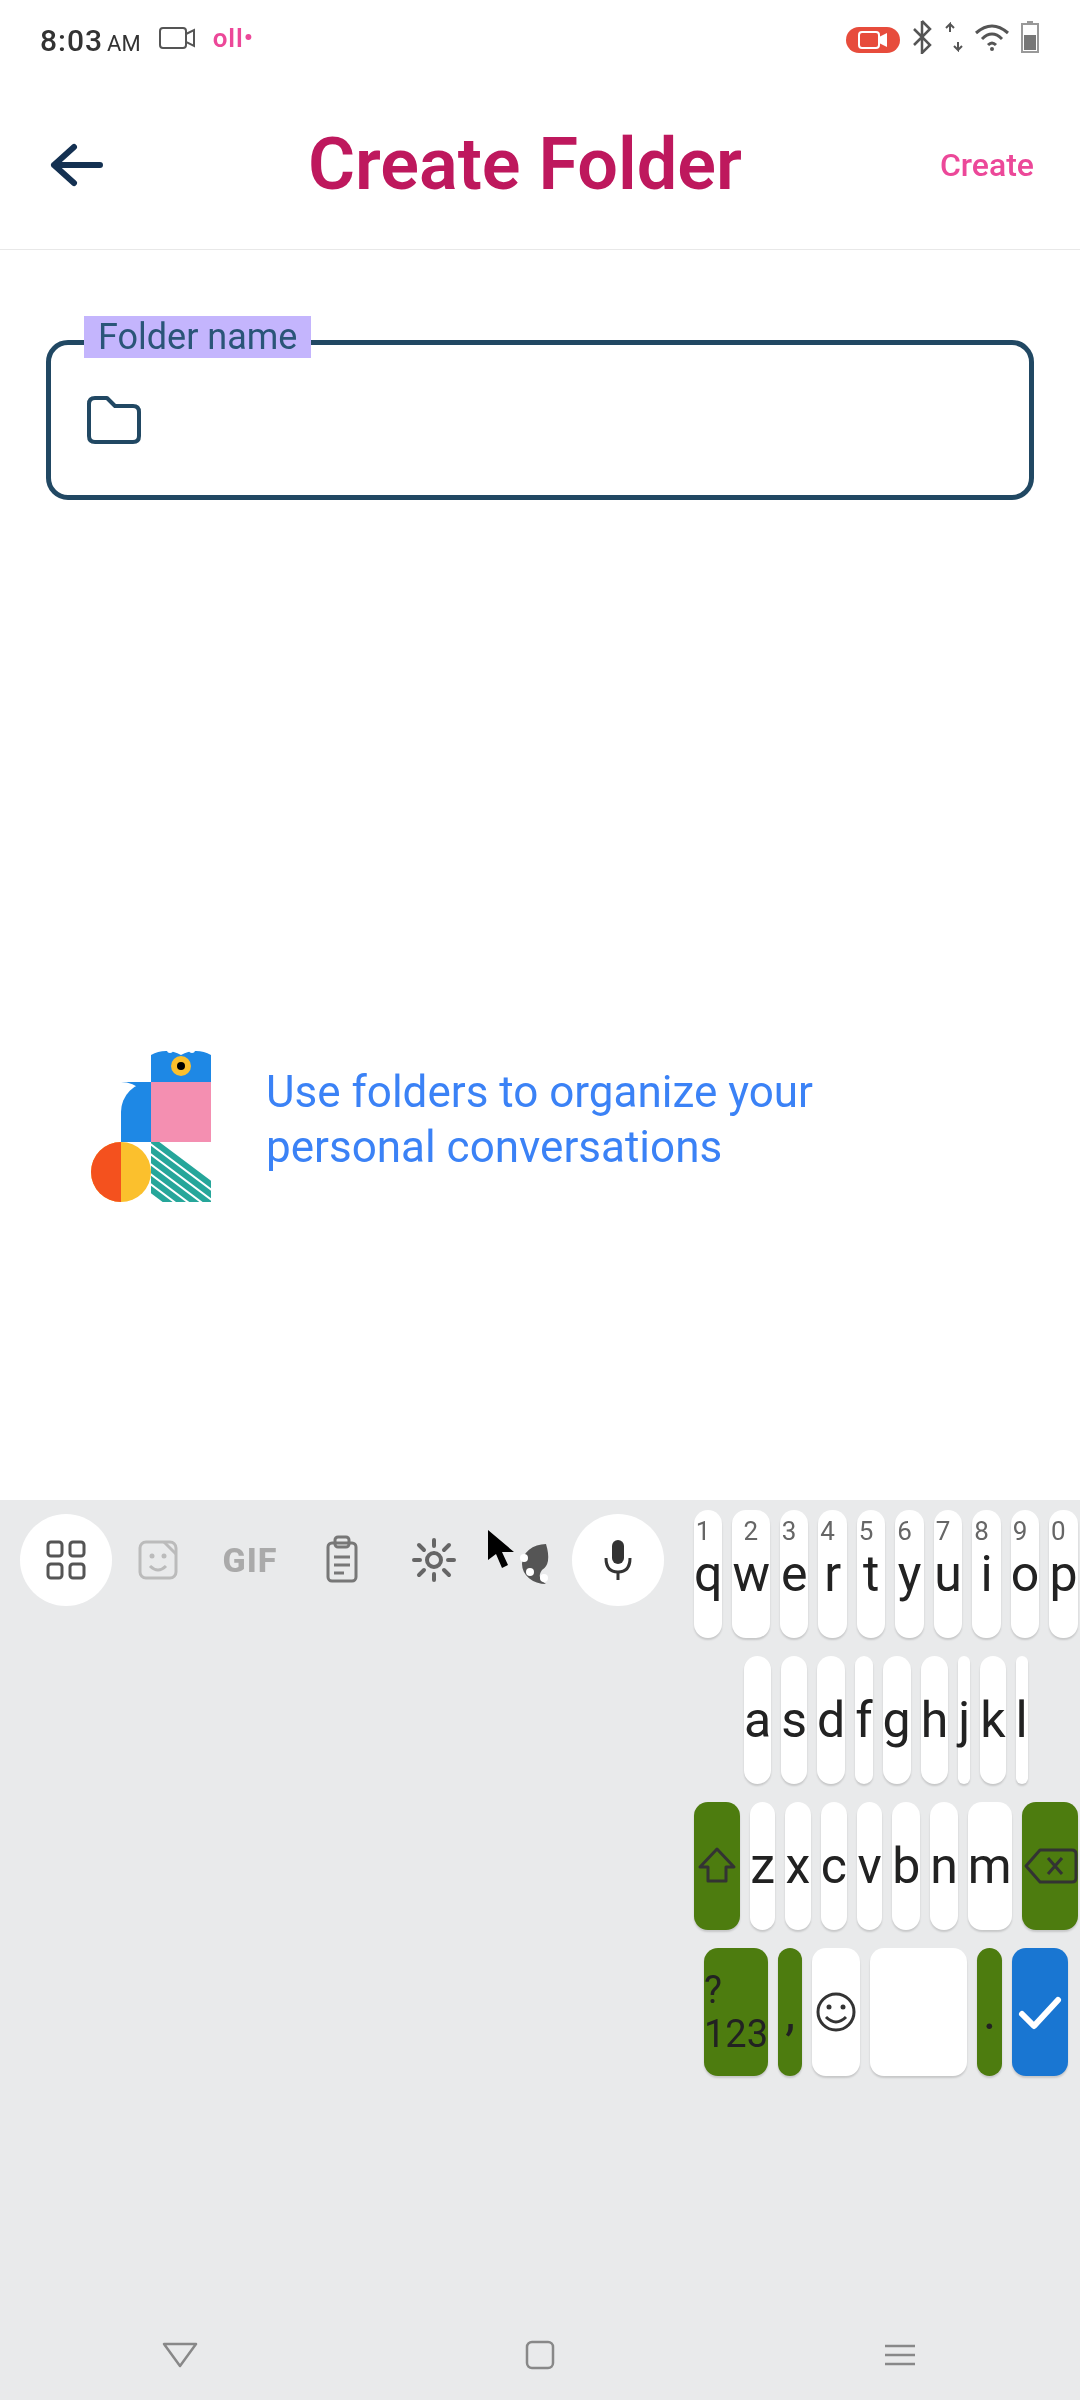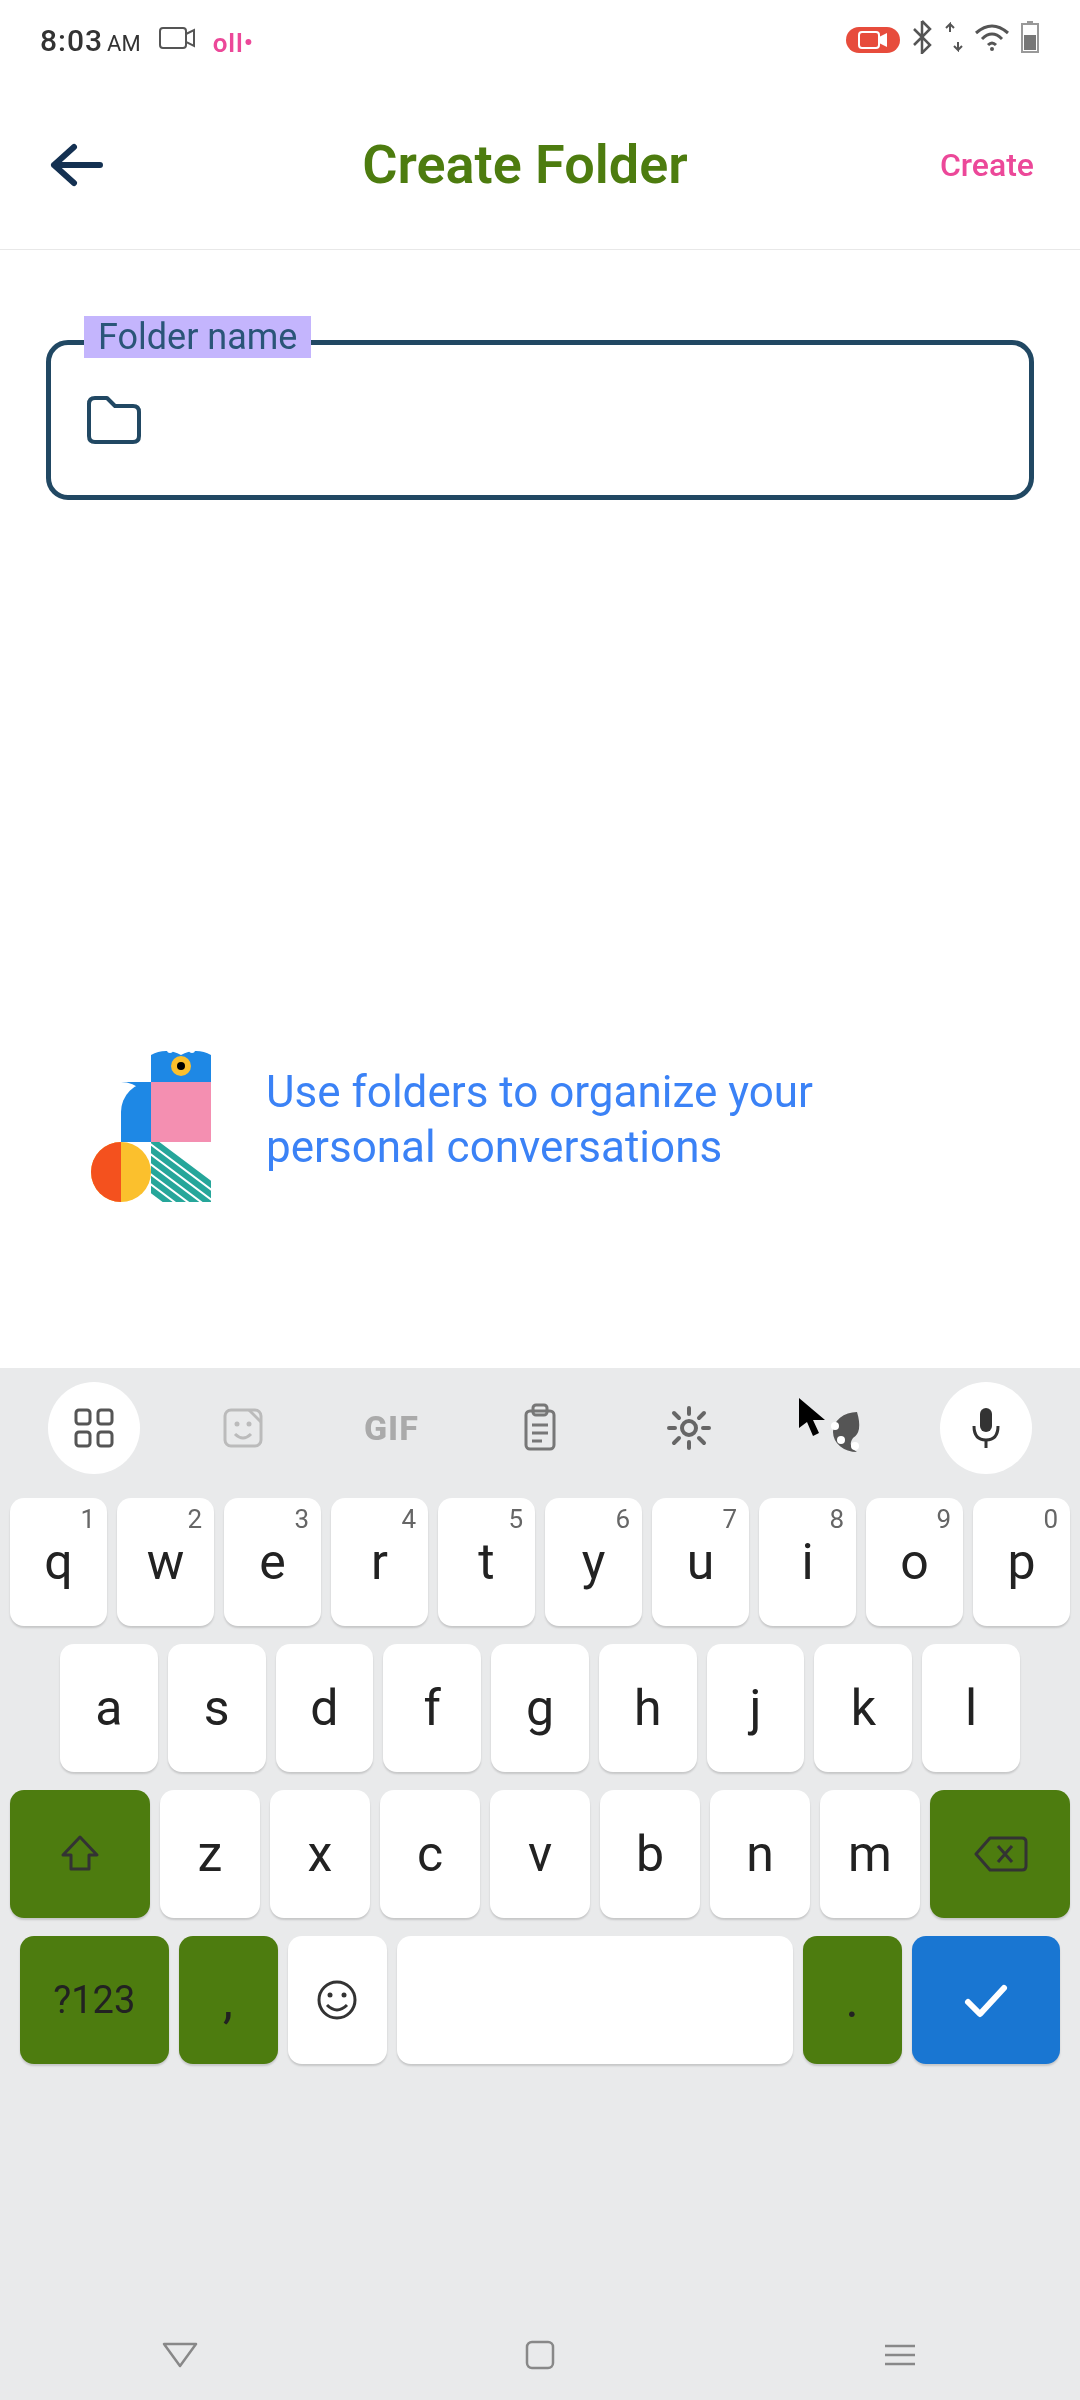--- a/index.html
+++ b/index.html
@@ -1,47 +1,47 @@
 <!DOCTYPE html>
 <html><head>
   <meta charset="utf-8">
   <style>
     * { margin: 0; padding: 0; box-sizing: border-box; font-family: -apple-system, BlinkMacSystemFont, 'Segoe UI', Roboto, sans-serif; }
     html, body { width: 1080px; height: 2400px; overflow: hidden; background: #fff; }
 
     
     .status-bar { height: 80px; display: flex; align-items: center; justify-content: space-between; padding: 0 40px; font-size: 30px; color: #333; }
-    .status-left { display: flex; align-items: flex-end; gap: 18px; }
+    .status-left { display: flex; align-items: flex-start; gap: 18px; }
     .status-right { display: flex; align-items: center; gap: 10px; }
     .status-time { font-weight: 500; letter-spacing: 1px; }
     .status-am { font-size: 22px; margin-left: 4px; }
     .rec-pill { background: #e74c3c; border-radius: 16px; padding: 3px 12px; display:flex; align-items:center; }
 
     
     .top-bar { height: 170px; display: flex; align-items: center; padding: 0 40px; border-bottom: 1px solid #e8e8e8; }
     .back-btn { width: 70px; height: 70px; display:flex; align-items:center; justify-content:center; }
     .title-wrap { flex: 1; text-align: center; }
-    .title-text { color: #4d7c0f; font-size: 54px; font-weight: 600; }
+    .title-text { color: #be185d; font-size: 72px; font-weight: 600; }
     .create-btn { color: #ec4899; font-size: 32px; font-weight: 500; padding-right: 6px; }
 
     
     .content { padding: 50px 46px; }
 
     .field-wrap { position: relative; margin-top: 40px; }
     .field-label { position: absolute; top: -24px; left: 38px; background: #c4b5fd; padding: 0 14px; color: #2a5578; font-size: 36px; }
     .field-box { border: 5px solid #214863; border-radius: 22px; height: 160px; display:flex; align-items:center; padding: 0 30px; gap: 24px; }
     .folder-icon { width: 64px; height: 64px; flex-shrink:0; }
     .field-input { flex: 1; border: none; outline: none; font-size: 40px; background: transparent; height: 100%; }
 
     .hint-row { display:flex; align-items:center; gap: 40px; margin-top: 520px; padding-left: 40px; padding-right: 40px; }
     .hint-illus { width: 140px; height: 200px; flex-shrink:0; position:relative; }
     .hint-text { color: #3b82f6; font-size: 44px; line-height: 1.25; max-width: 640px; }
 
     
-    .keyboard { position: absolute; bottom: 0; left: 0; right: 0; height: 1032px; background: #e9eaeb; display:flex; flex-direction:column; }
+    .keyboard { position: absolute; bottom: 0; left: 0; right: 0; height: 900px; background: #e9eaeb; display:flex; flex-direction:row; }
 
     .kb-toolbar { height: 120px; display:flex; align-items:center; justify-content:space-around; padding: 0 20px; }
     .kb-tool { width: 92px; height: 92px; border-radius: 50%; display:flex; align-items:center; justify-content:center; }
     .kb-tool.white { background: #fff; }
     .kb-gif { color:#aaa; font-size:34px; font-weight:800; letter-spacing:1px; }
 
     .kb-rows { flex: 1; padding: 10px 10px 0 10px; display:flex; flex-direction:column; gap: 18px; }
     .kb-row { display:flex; gap: 10px; justify-content:center; }
     .key { background:#fff; border-radius:14px; flex:1; height:128px; display:flex; align-items:center; justify-content:center; font-size:50px; color:#222; position:relative; box-shadow: 0 2px 2px rgba(0,0,0,0.15); }
     .key .num { position:absolute; top:6px; right:12px; font-size:26px; color:#666; }

